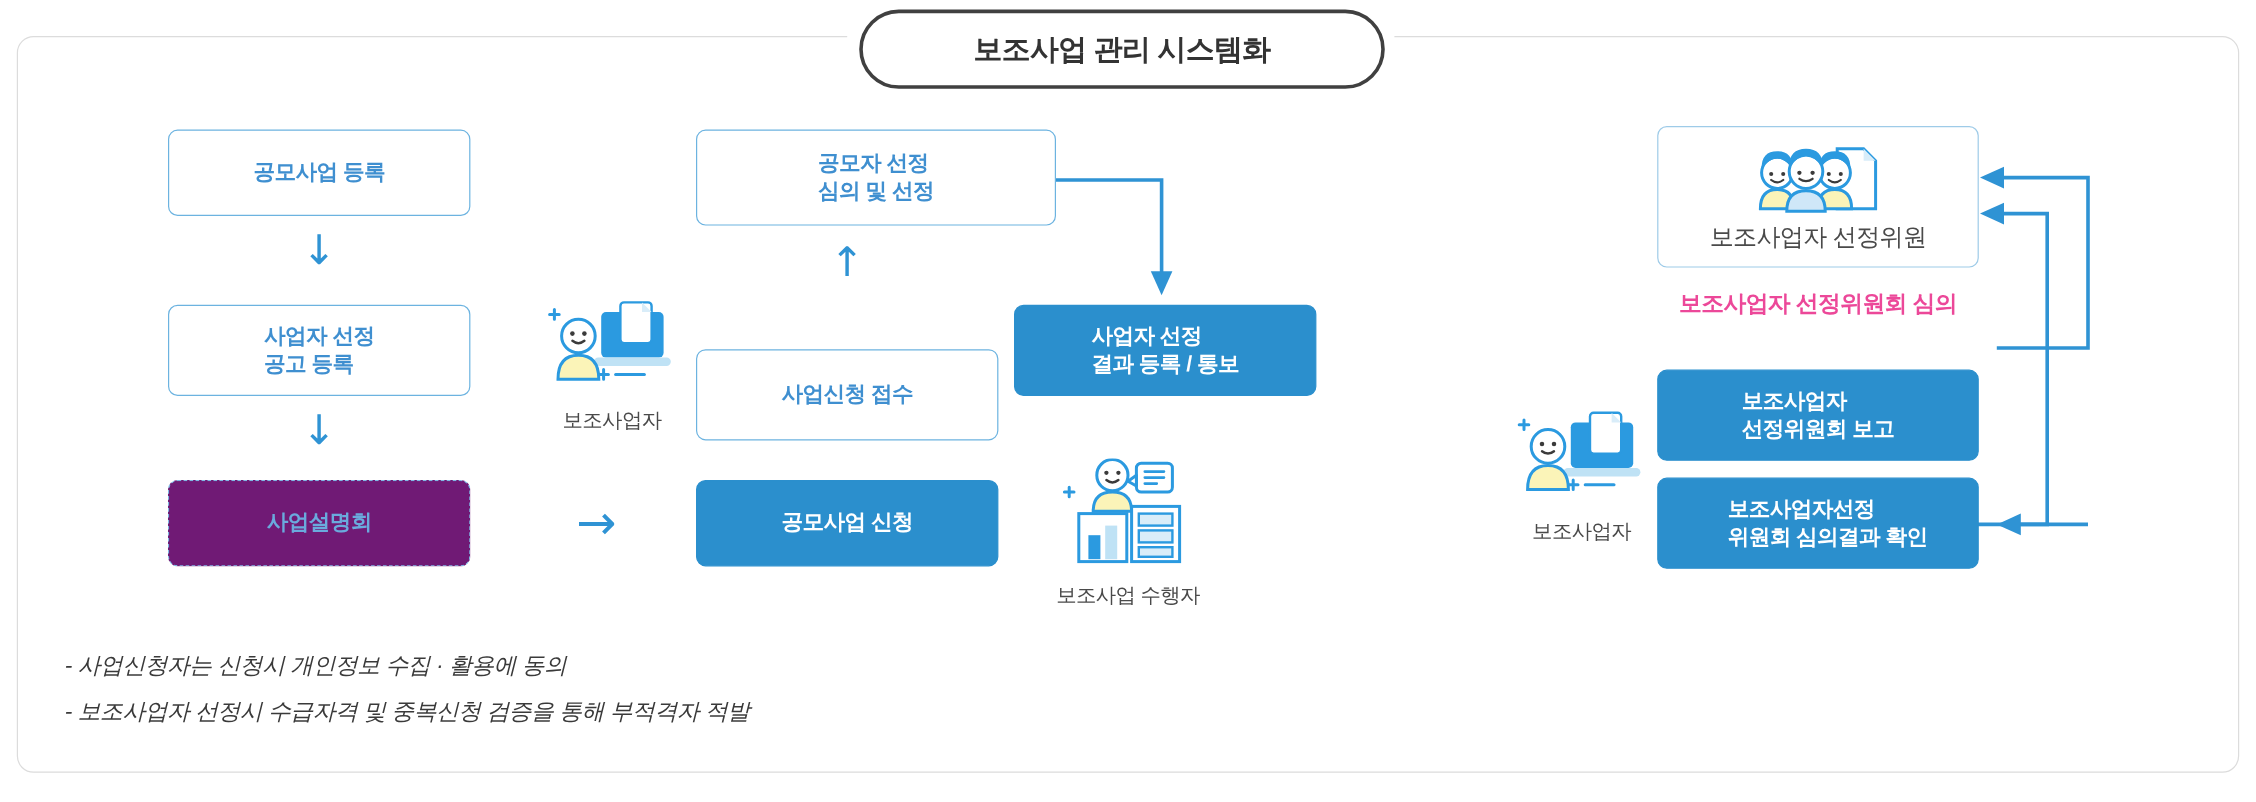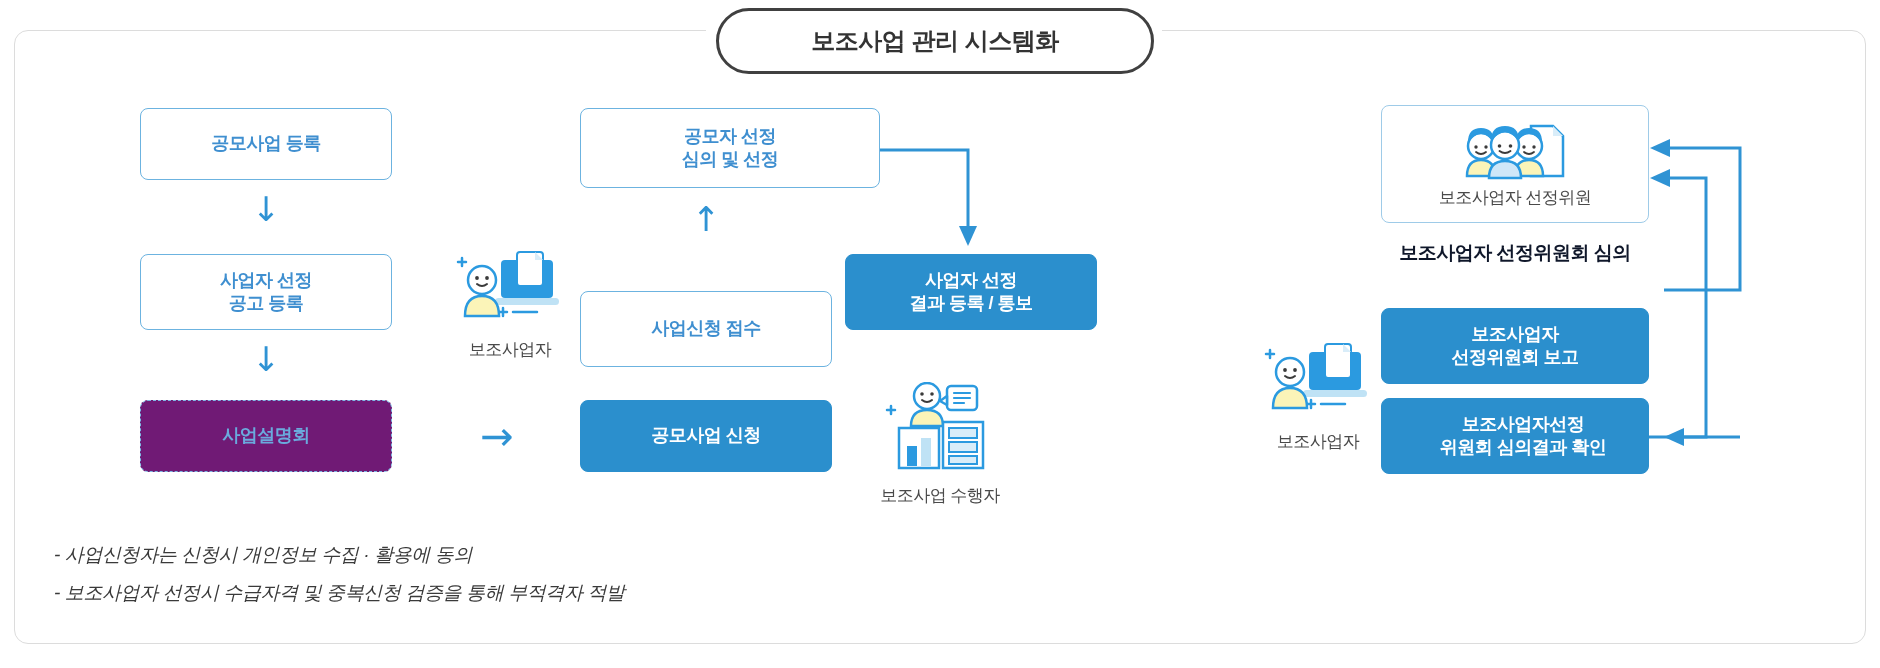--- a/index.html
+++ b/index.html
@@ -35,21 +35,21 @@
   }
   .title-pill .t {
     font-size: 24px; font-weight: bold; color: #333333;
     letter-spacing: -0.5px;
   }
 
   
   .box {
     position: absolute;
     display: flex; align-items: center; justify-content: center;
-    text-align: center;
+    text-align: left;
     border-radius: 8px;
     line-height: 1.3;
   }
   .box-outline {
     border: 1px solid #6cb3e0;
     background: #ffffff;
     color: #3f8fd0;
     font-weight: bold;
     font-size: 18px;
     letter-spacing: -0.5px;
@@ -99,27 +99,27 @@
   
   .card {
     position: absolute;
     border: 1px solid #9ecbe8;
     border-radius: 8px;
     background: #fff;
     display: flex; flex-direction: column;
     align-items: center; justify-content: center;
   }
   .card .cap {
-    font-size: 17px; color: #4a4a4a; margin-top: 4px;
+    font-size: 20px; color: #4a4a4a; margin-top: 4px;
     letter-spacing: -0.5px; white-space: nowrap;
   }
 
   .label-blue {
     position: absolute;
-    color: #0f172a; font-weight: bold; font-size: 19px;
+    color: #ec4899; font-weight: bold; font-size: 19px;
     letter-spacing: -0.5px; white-space: nowrap;
   }
 
   
   .notes { position: absolute; left: 54px; top: 542px; font-style: italic; }
   .notes div {
     font-size: 19px; color: #3a3a3a; letter-spacing: -0.4px;
     margin-bottom: 12px; white-space: nowrap;
   }
 </style>

